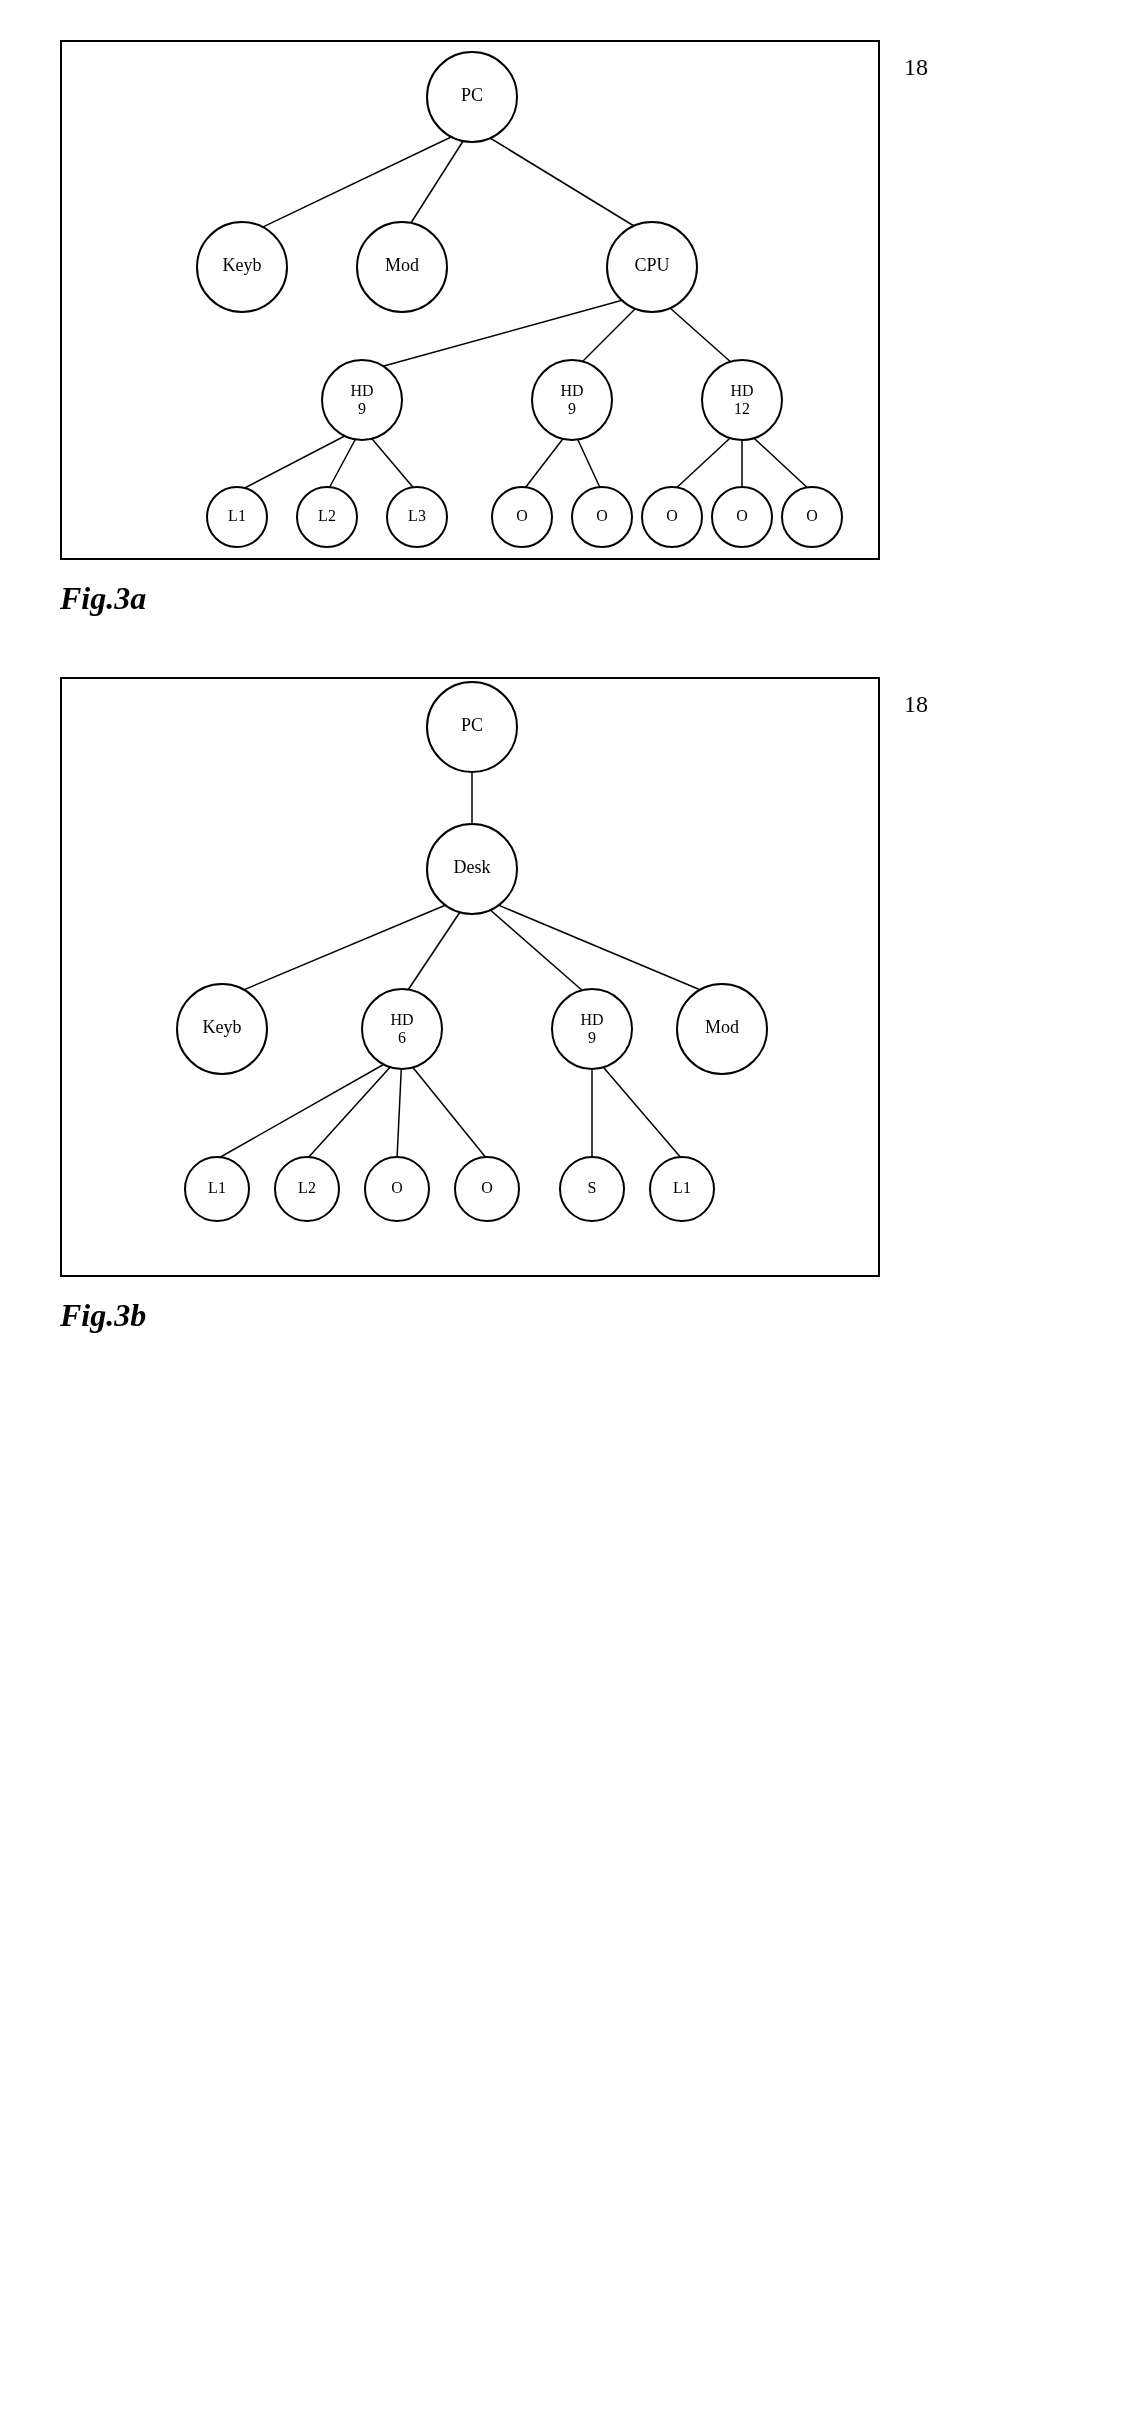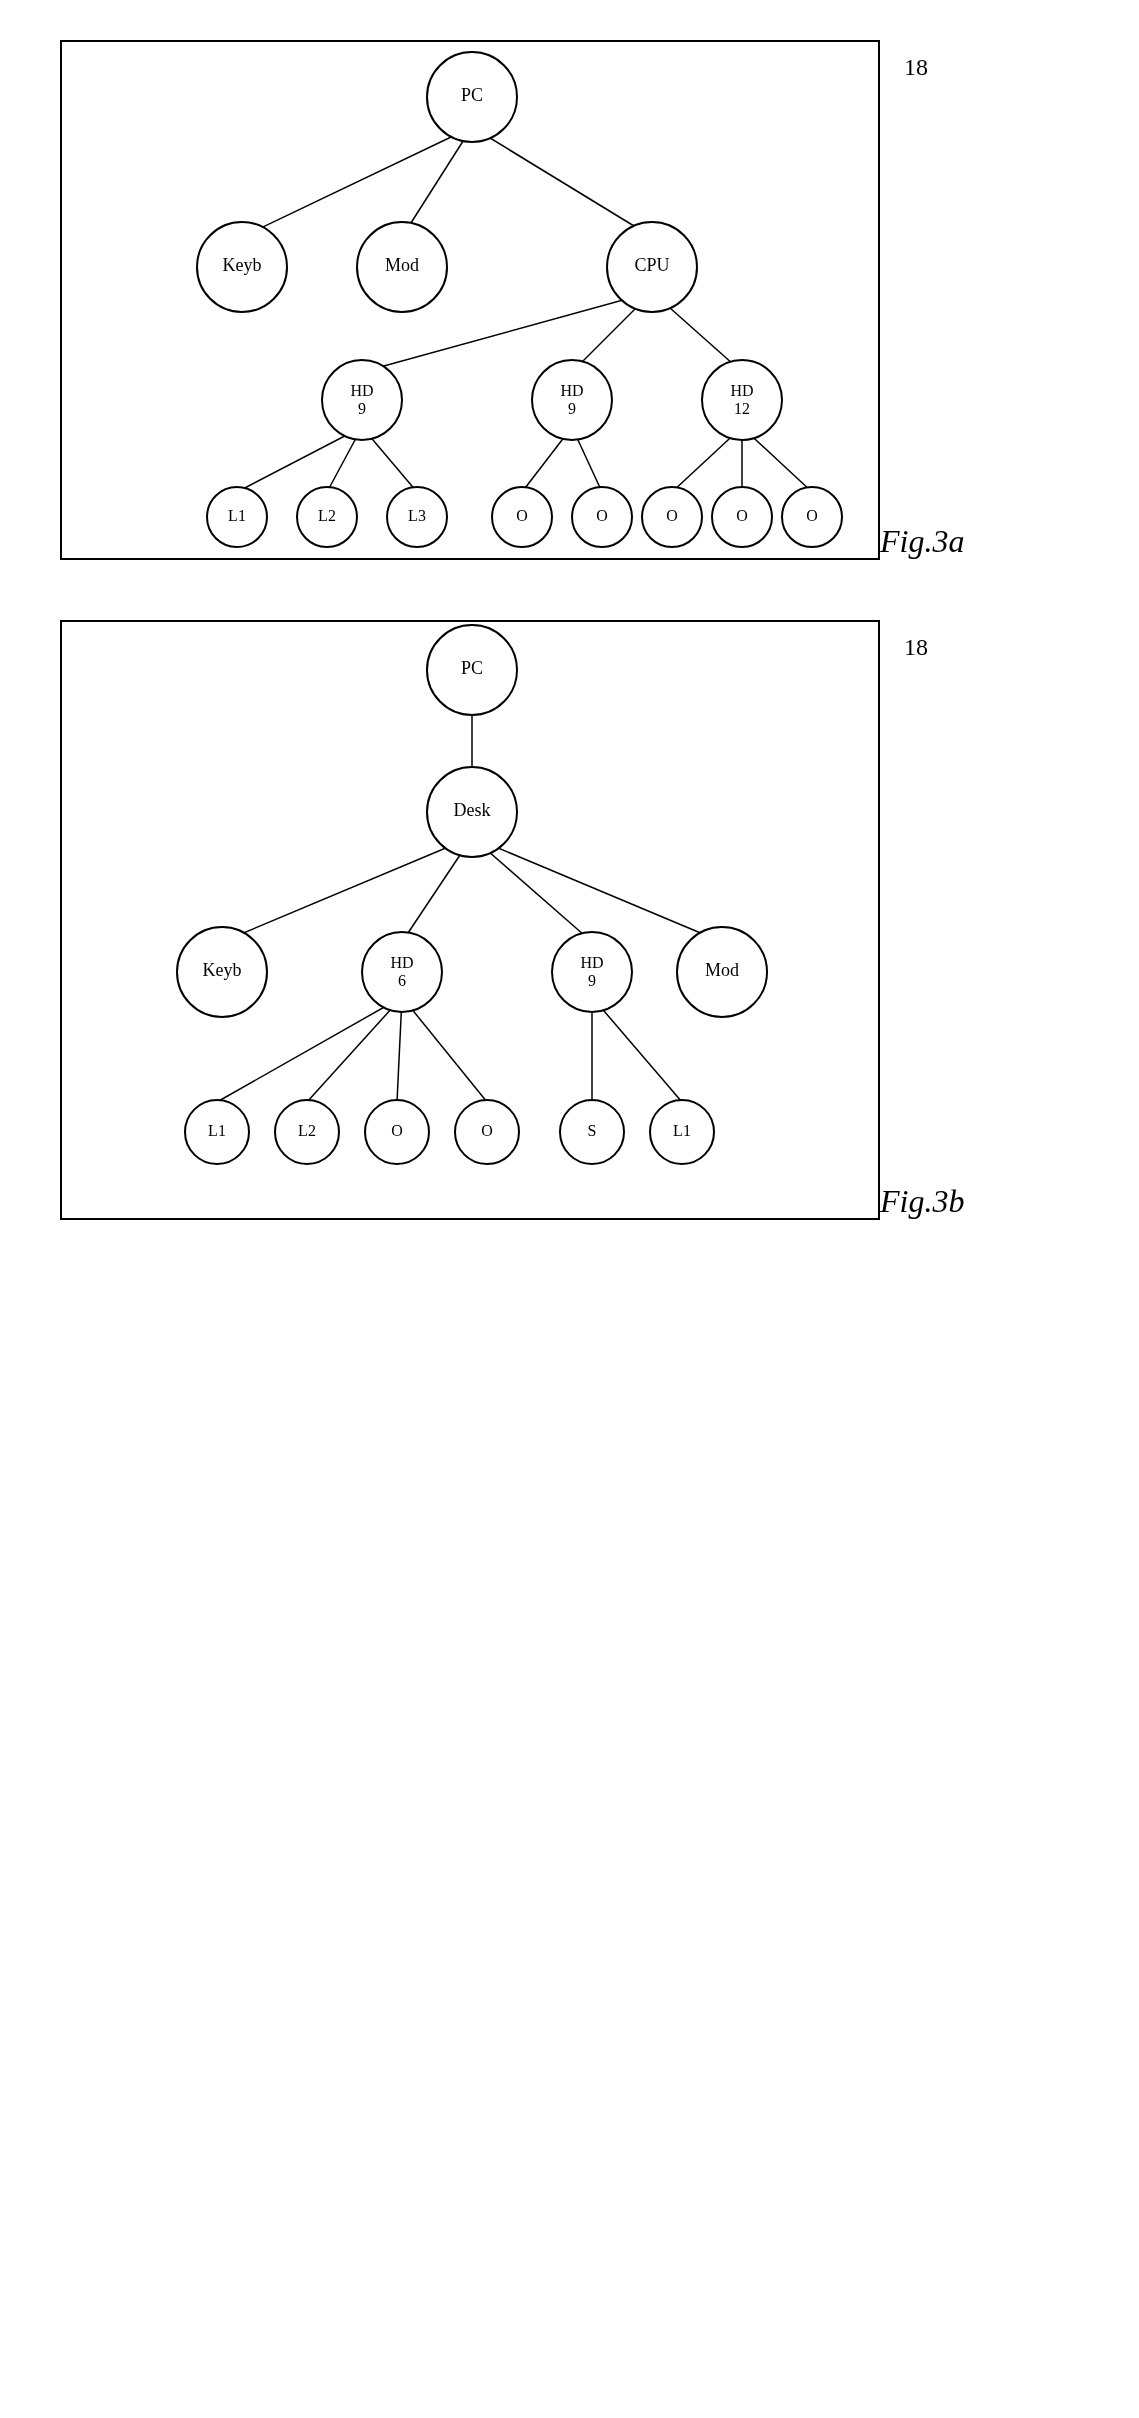--- a/index.html
+++ b/index.html
@@ -9,36 +9,37 @@
       background: #ffffff;
       font-family: 'Times New Roman', Times, serif;
       display: flex;
       flex-direction: column;
       align-items: center;
       padding: 40px 60px;
     }
 
     .figure-container {
       display: flex;
-      flex-direction: row;
-      align-items: flex-end;
+      flex-direction: column;
+      align-items: flex-start;
       margin-bottom: 60px;
       width: 100%;
     }
 
     .diagram-box {
       border: 2px solid #000;
       position: relative;
       background: #fff;
     }
 
     .fig-label {
       font-size: 32px;
       margin-top: 20px;
       font-style: italic;
+      font-weight: bold;
     }
 
     .ref-number {
       position: absolute;
       font-size: 24px;
       font-weight: normal;
     }
 
     
     .diagram-svg {

